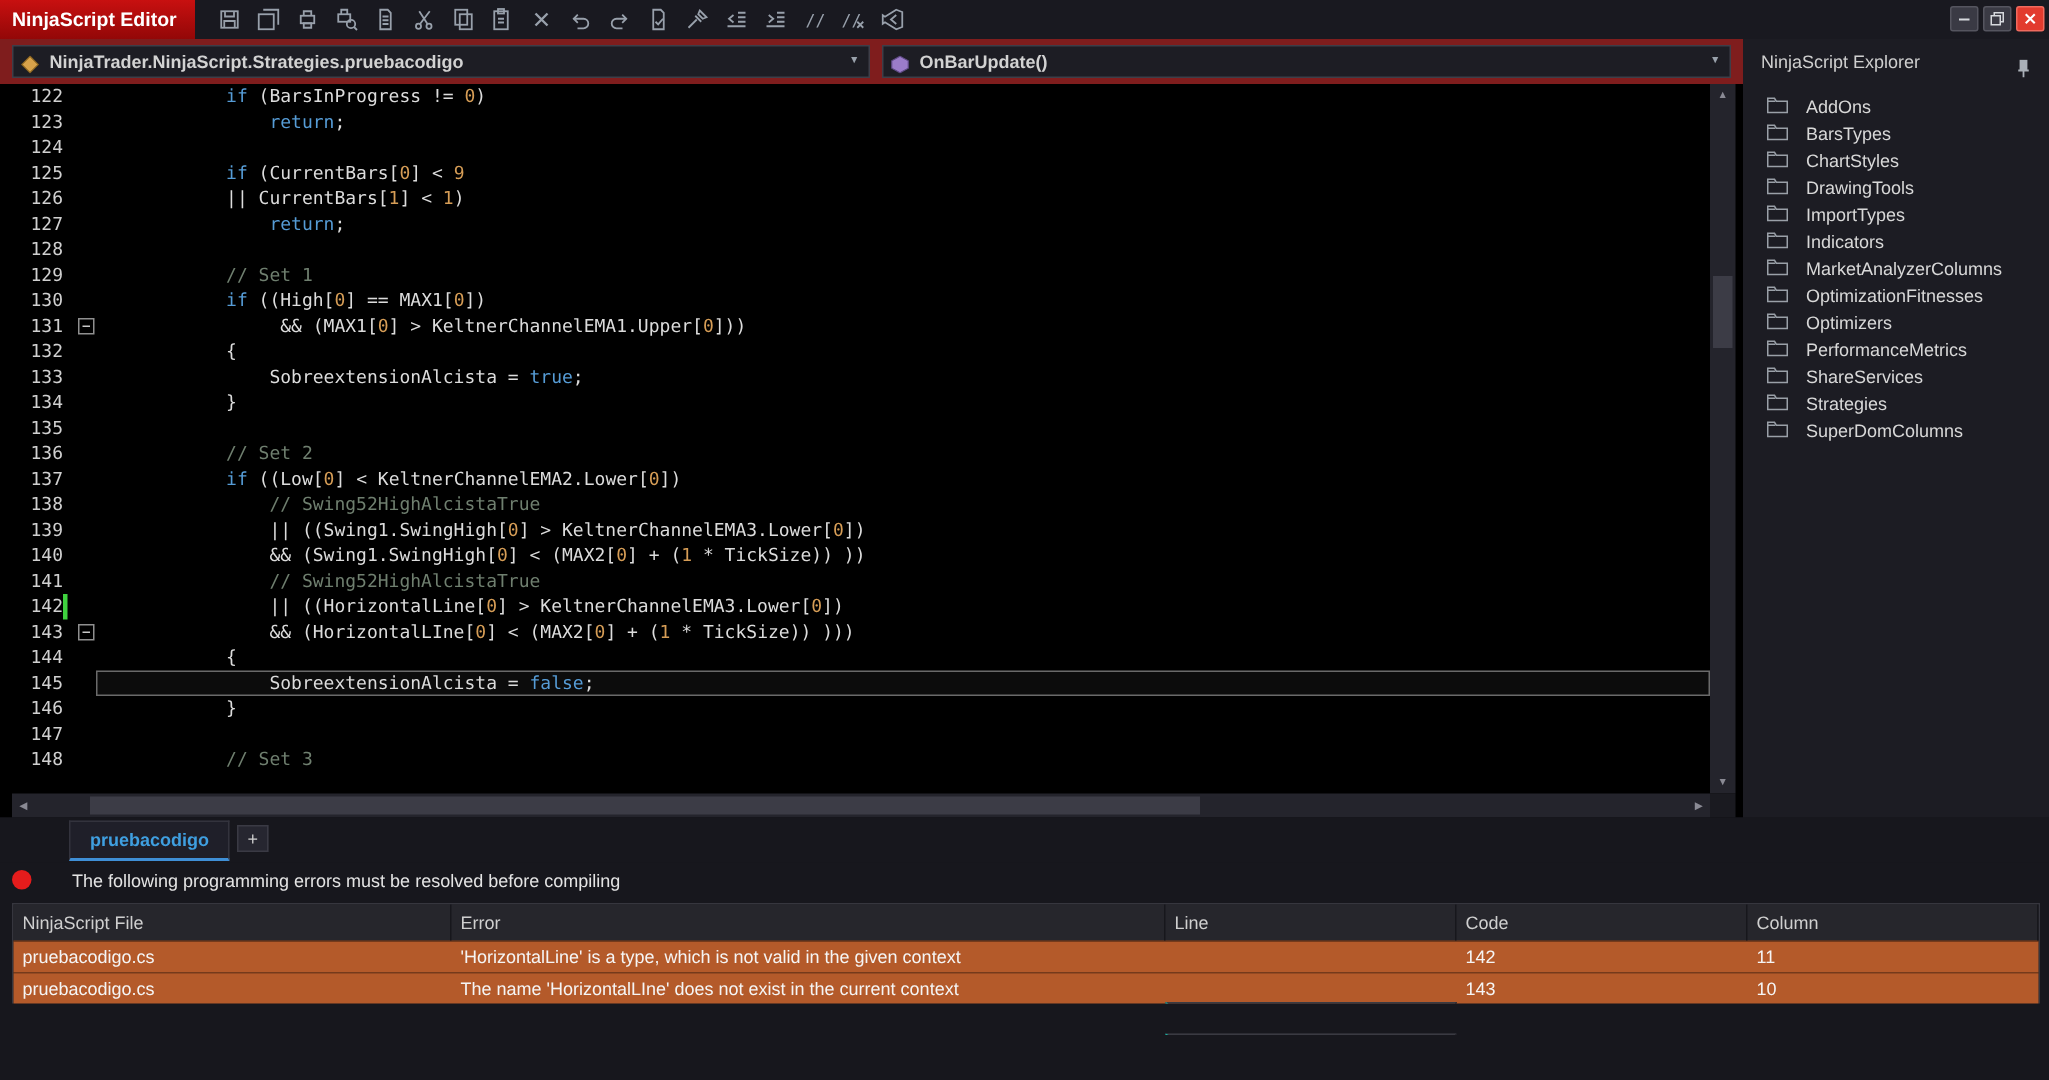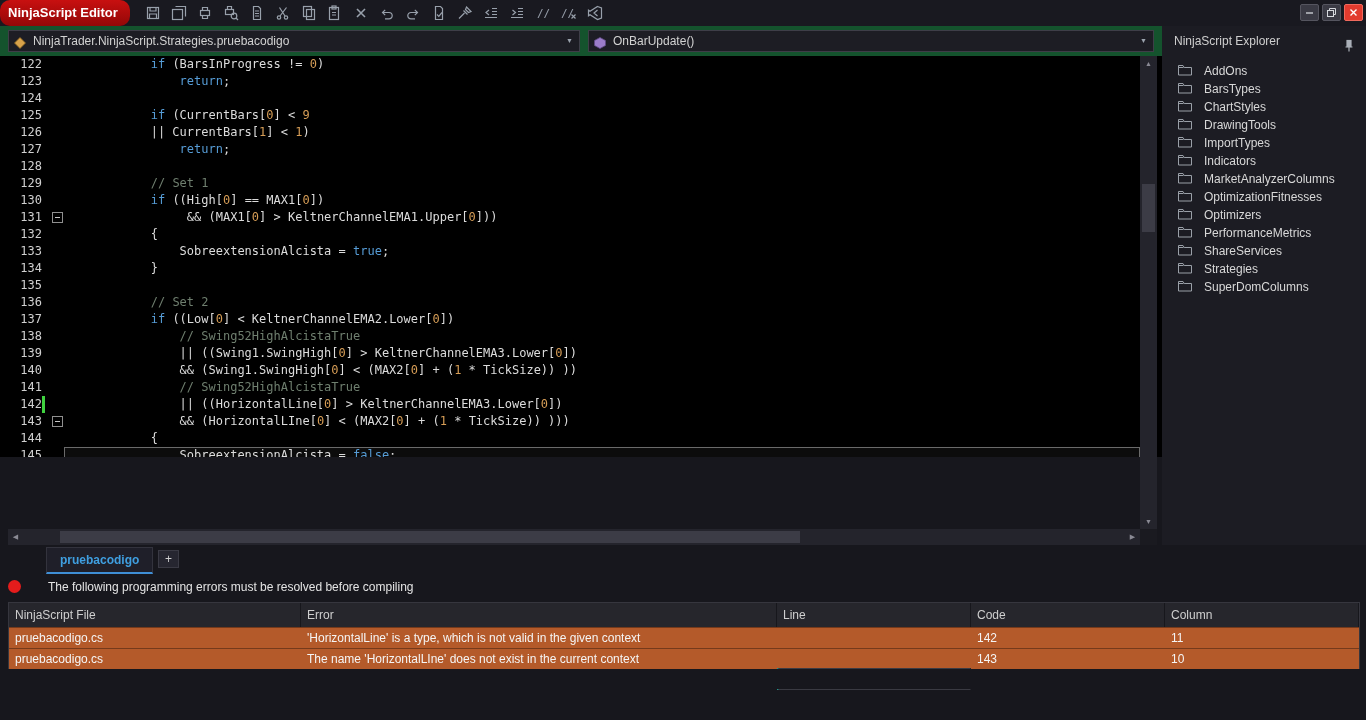--- a/index.html
+++ b/index.html
@@ -3,40 +3,40 @@
 <meta charset="utf-8">
 <style>
   * { margin:0; padding:0; box-sizing:content-box; }
   html,body { background:#000; }
   body { font-family:"Liberation Sans", sans-serif; }
   .window { position:relative; width:1366px; height:720px; background:#17171d; overflow:hidden; }
 
   
   .titlebar { position:absolute; left:0; top:0; width:1366px; height:26px; background:#191920; }
   .app-title { position:absolute; left:0; top:0; height:26px; line-height:26px; padding:0 12px 0 8px;
-               background:linear-gradient(#c81010,#930707); color:#fff; font-size:13px; font-weight:bold;border-radius:10px; }
+               background:linear-gradient(#c81010,#930707); color:#fff; font-size:13px; font-weight:bold; }
   .toolbar { position:absolute; left:142px; top:2px; height:22px; display:flex; gap:4px; align-items:center; }
   .tb-btn { width:22px; height:22px; display:flex; align-items:center; justify-content:center; border-radius:2px; }
   .win-controls { position:absolute; right:3px; top:4px; display:flex; gap:3px; }
   .win-btn { width:17px; height:15px; display:flex; align-items:center; justify-content:center;
              background:#3a3a44; border:1px solid #55555f; border-radius:2px; }
   .win-btn.close { background:#e23b2e; border-color:#f06a5e; }
 
   
-  .navbar { position:absolute; left:0; top:26px; width:1366px; height:30px; background:#14532d; }
+  .navbar { position:absolute; left:0; top:26px; width:1366px; height:30px; background:#7f1d1d;font-weight:bold; }
   .dd { position:absolute; top:4px; height:20px; background:#1d1d24; border:1px solid #3e3e48;
         color:#d2d2d2; font-size:12px; line-height:20px; }
   .dd-type { left:8px; width:570px; }
   .dd-member { left:588px; width:564px; }
   .dd-icon { position:absolute; left:5px; top:4px; width:12px; height:12px; }
   .dd-text { position:absolute; left:24px; top:0; right:20px; overflow:hidden; white-space:nowrap; }
   .dd-chevron { position:absolute; right:6px; top:0; color:#9aa2ac; font-size:7px; line-height:20px; }
 
   
-  .editor-zone { position:absolute; left:0; top:56px; width:1162px; height:401px; background:#000; overflow:hidden; }
+  .editor-zone { position:absolute; left:0; top:56px; width:1162px; height:489px; background:#000; overflow:hidden; }
   .ed-lines { position:absolute; left:8px; top:0; right:22px; }
   .ed-line { display:flex; height:17px; line-height:17px; font-family:"DejaVu Sans Mono", monospace; font-size:12px; }
   .ln-num { width:34px; text-align:right; color:#d0d0d0; flex:none; }
   .ln-mark { width:22px; position:relative; flex:none; }
   .change-bar { position:absolute; left:0; top:0; width:3px; height:17px; background:#3fd23f; }
   .fold-box { position:absolute; left:10px; top:3px; width:9px; height:9px; border:1px solid #8f8f8f; background:#000; }
   .fold-box::after { content:""; position:absolute; left:2px; top:4px; width:5px; height:1px; background:#c8c8c8; }
   .ln-code { flex:1; white-space:pre; color:#dcdcdc; position:relative; }
   .ed-line.current .ln-code { background:#0c0c0c; }
   .ed-line.current .ln-code::before { content:""; position:absolute; inset:0; border:1px solid #6a6a6a; pointer-events:none; }

